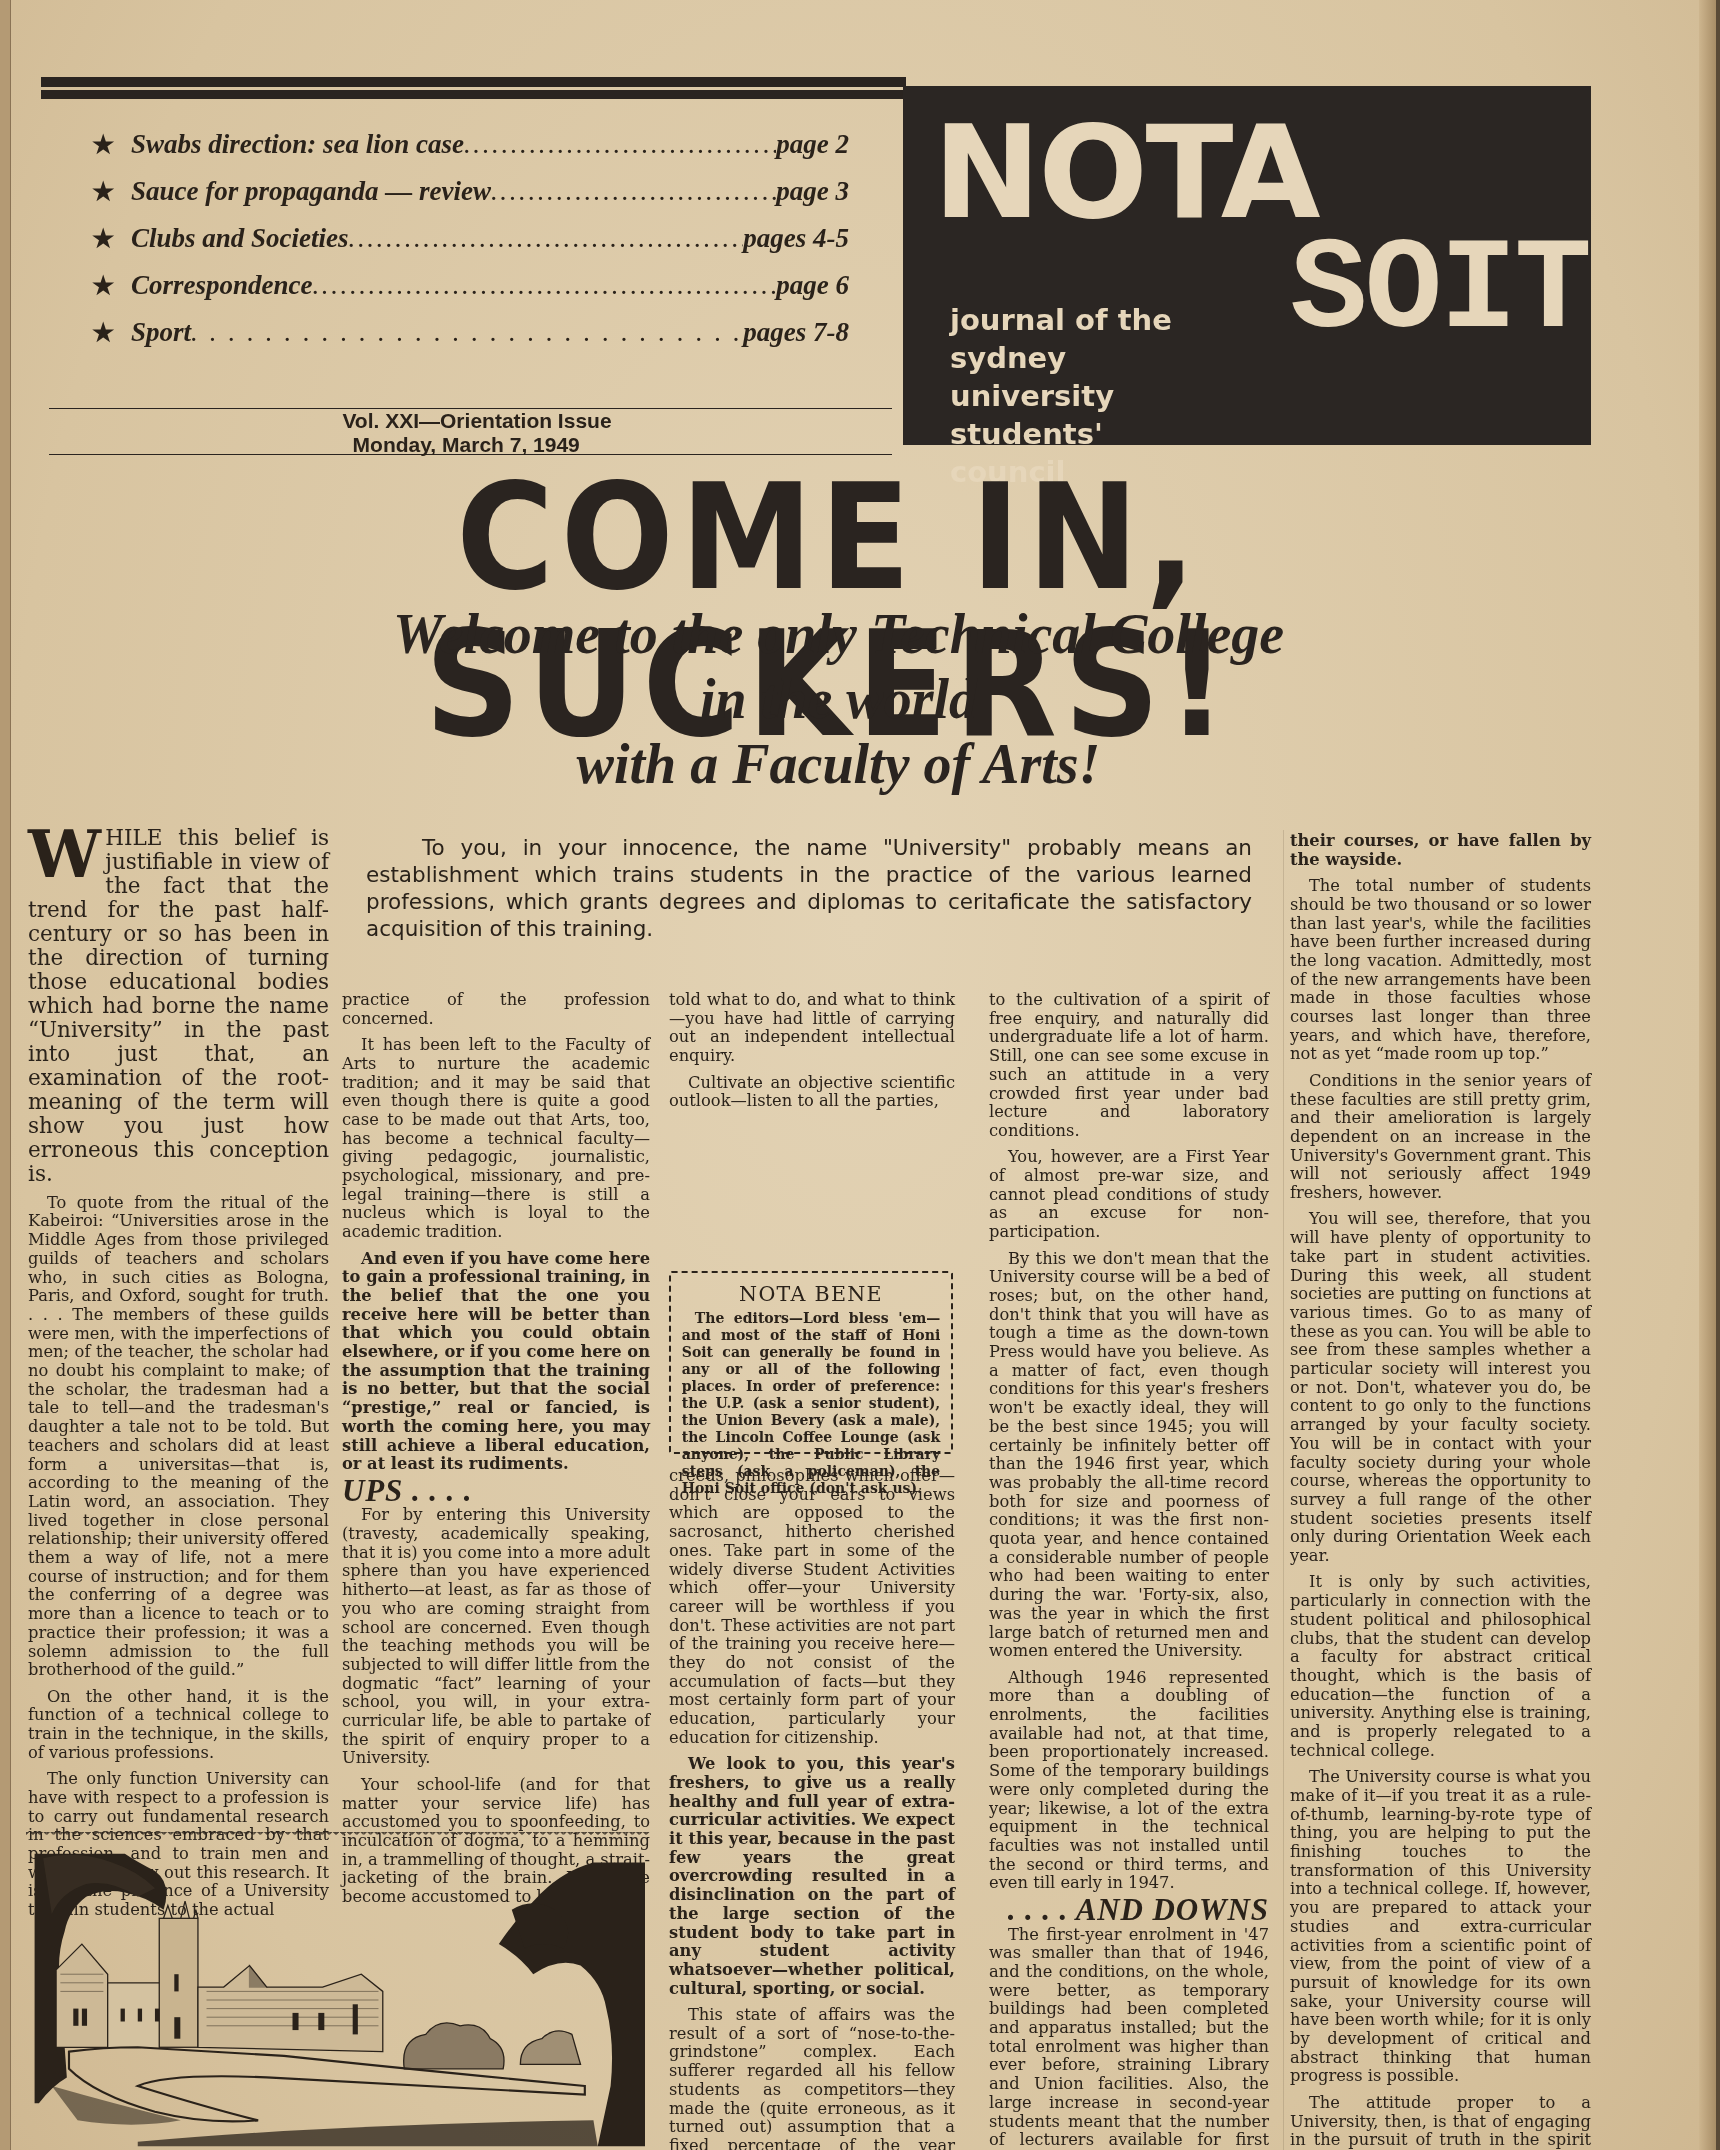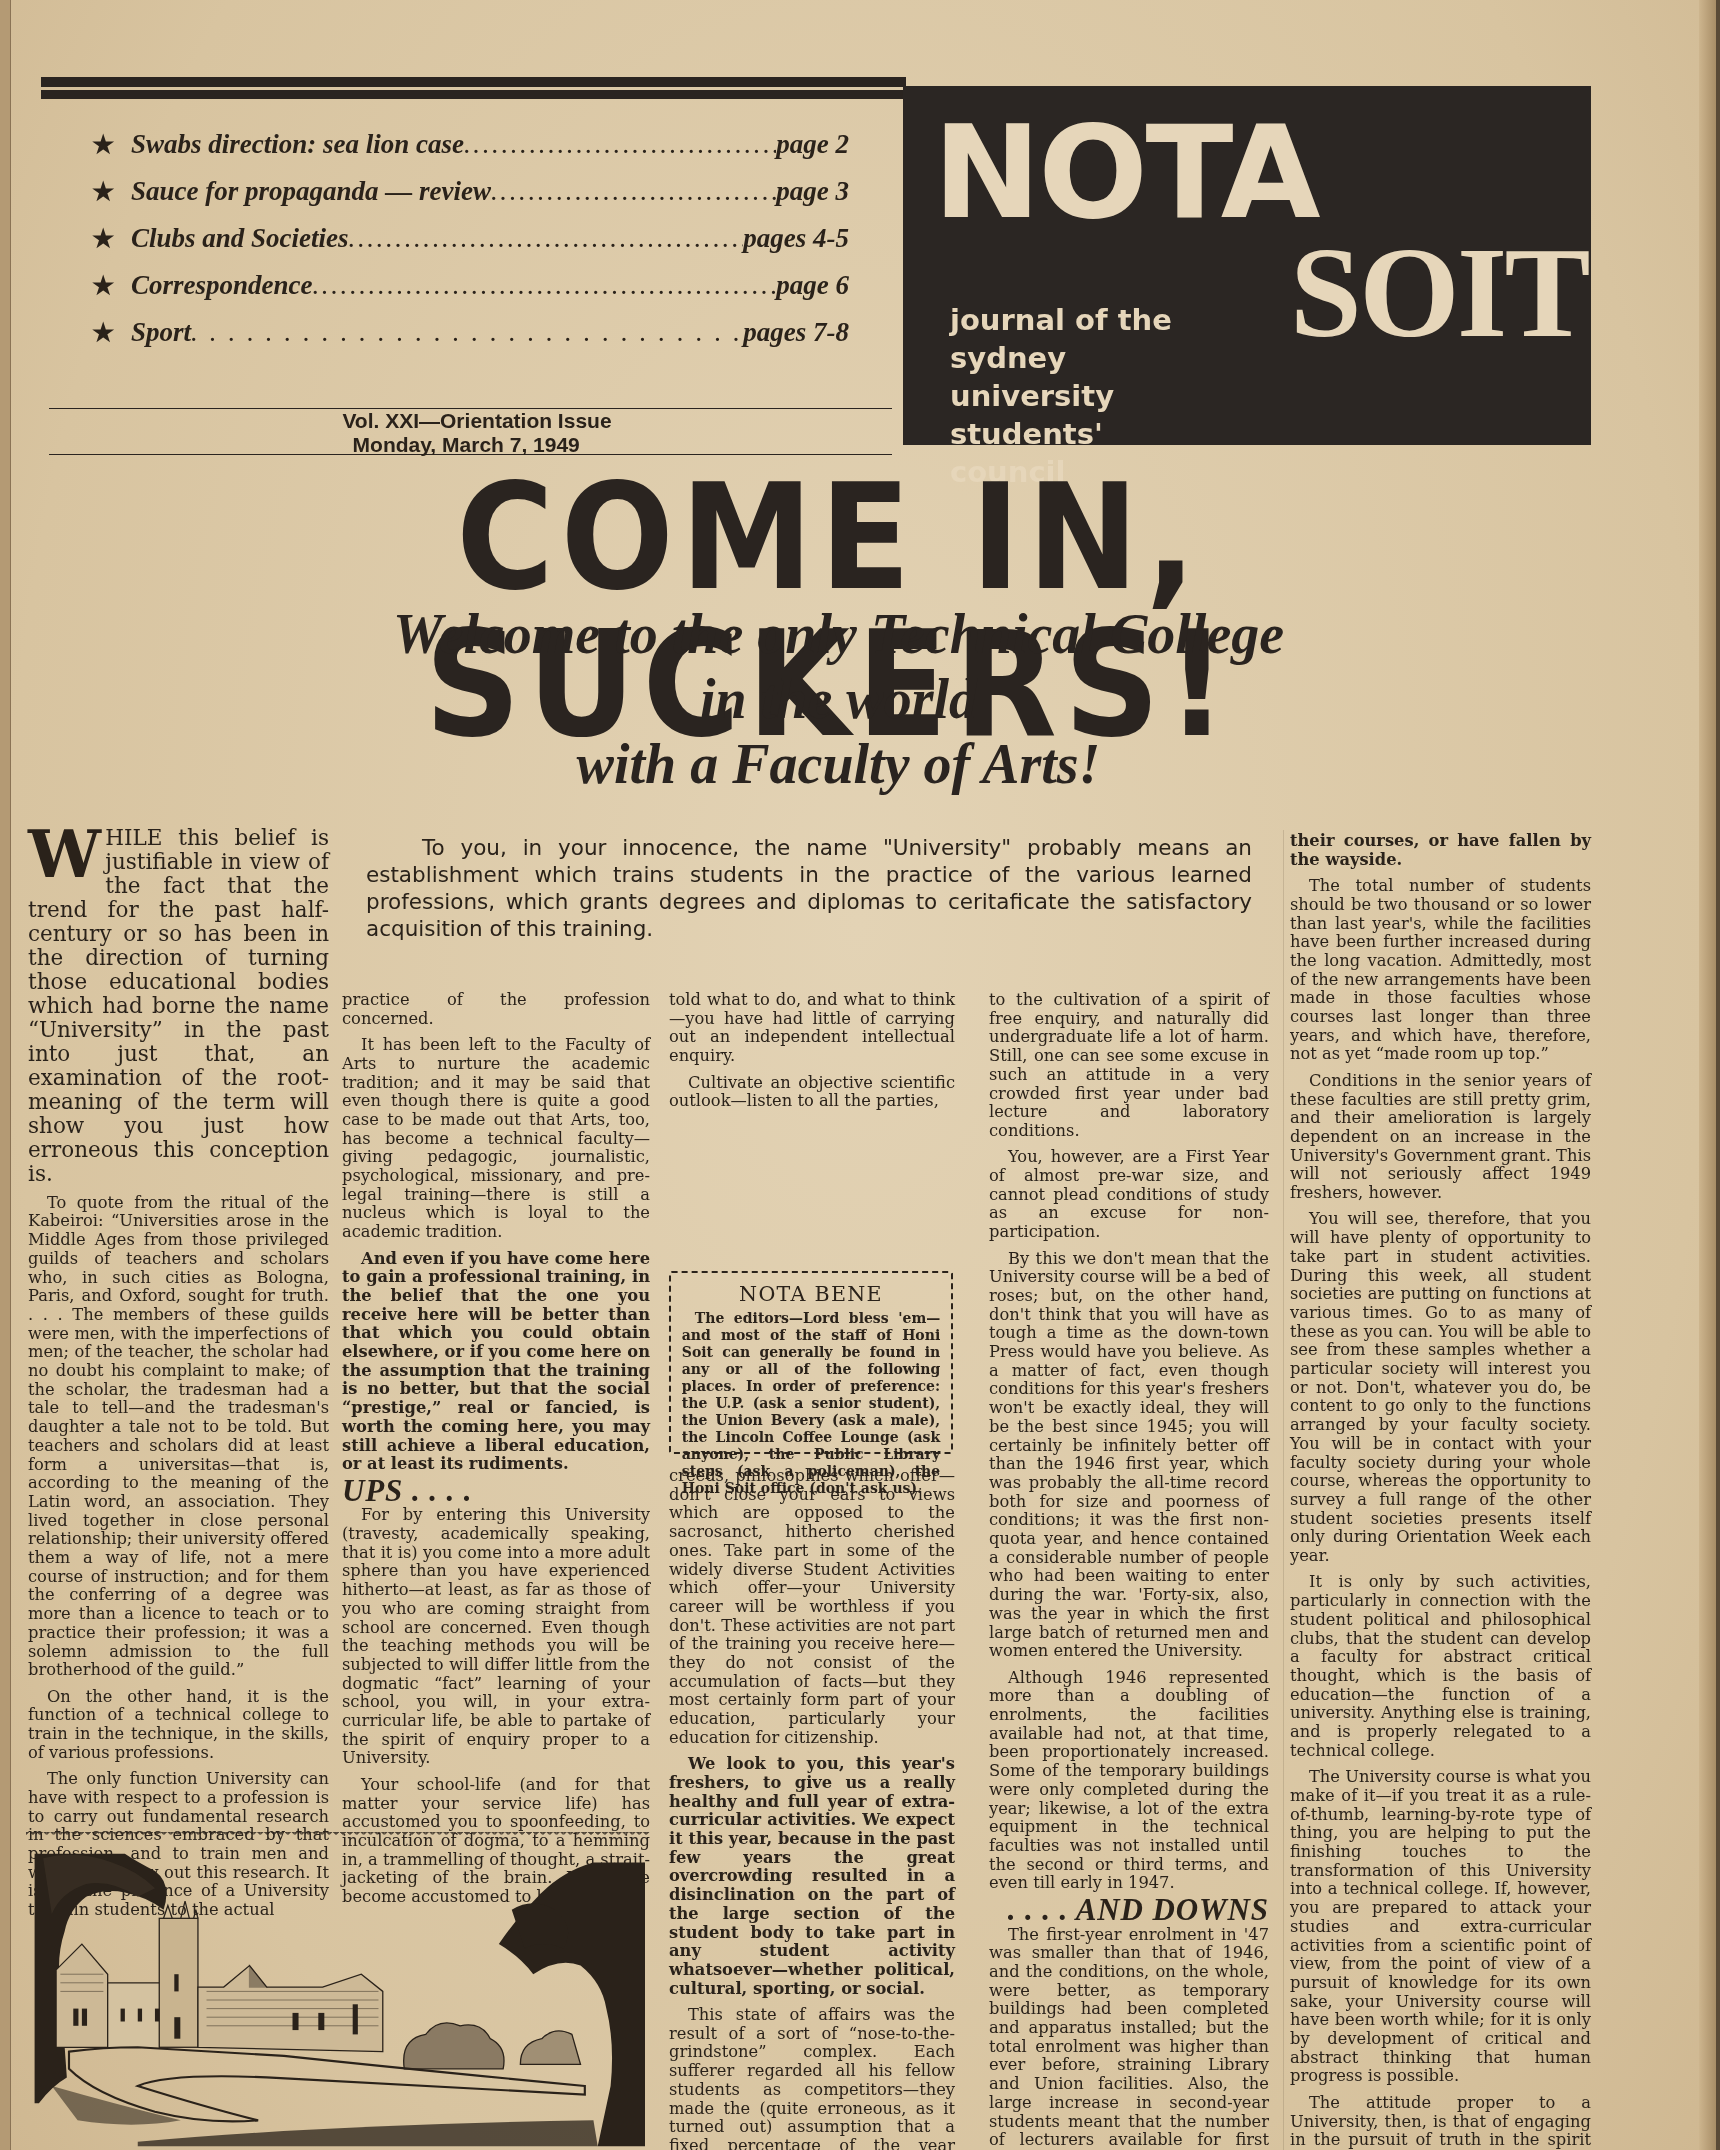--- a/index.html
+++ b/index.html
@@ -20,21 +20,21 @@
   .contents-label{white-space:nowrap;}
   .dots{flex:1;overflow:hidden;white-space:nowrap;letter-spacing:2.6px;font-weight:normal;}
   .contents-page{white-space:nowrap;text-align:right;}
   .issue-line{position:absolute;left:49px;top:408px;width:843px;height:45px;border-top:1.7px solid #2a2420;border-bottom:1.7px solid #2a2420;
     display:flex;justify-content:space-between;align-items:center;font-family:"Liberation Sans",sans-serif;font-weight:bold;font-size:21px;flex-direction:column;}
   .issue-left{padding-left:13px;}
   .issue-right{padding-right:8.6px;}
 
   .nameplate{position:absolute;left:903px;top:86px;width:688px;height:359px;background:#2b2623;}
   .honi{position:absolute;left:30px;top:21.5px;font-family:"DejaVu Sans",sans-serif;font-weight:bold;font-size:129px;letter-spacing:-2.6px;color:#e6d6ba;line-height:1;}
-  .soit{position:absolute;left:387px;top:142px;font-family:Liberation Serif, serif;font-weight:bold;font-size:129px;letter-spacing:-2.6px;color:#e6d6ba;line-height:1;text-align:right;}
+  .soit{position:absolute;left:387px;top:142px;font-family:Liberation Mono, monospace;font-weight:bold;font-size:129px;letter-spacing:-2.6px;color:#e6d6ba;line-height:1;text-align:right;}
   .tagline{position:absolute;left:47px;top:215px;width:258px;font-family:"DejaVu Sans",sans-serif;font-weight:bold;font-size:29px;color:#e6d6ba;line-height:38px;}
 
   
   .headline{position:absolute;left:77px;top:465px;width:1505px;text-align:center;font-family:"DejaVu Sans",sans-serif;font-weight:bold;font-size:133px;letter-spacing:6.9px;color:#2a2420;line-height:1;transform:scaleY(1.1);transform-origin:top;}
   .subhead{position:absolute;left:172px;top:602px;width:1333px;text-align:center;font-family:"Liberation Serif",serif;font-style:italic;font-weight:bold;font-size:56px;line-height:65px;color:#2a2420;}
 
   
   .col{position:absolute;font-family:"DejaVu Serif",serif;font-size:16.3px;line-height:18.7px;text-align:justify;color:#2a221a;}
   .col p{margin:0 0 7.7px 0;text-indent:19px;}
   .col p.noindent{text-indent:0;}

